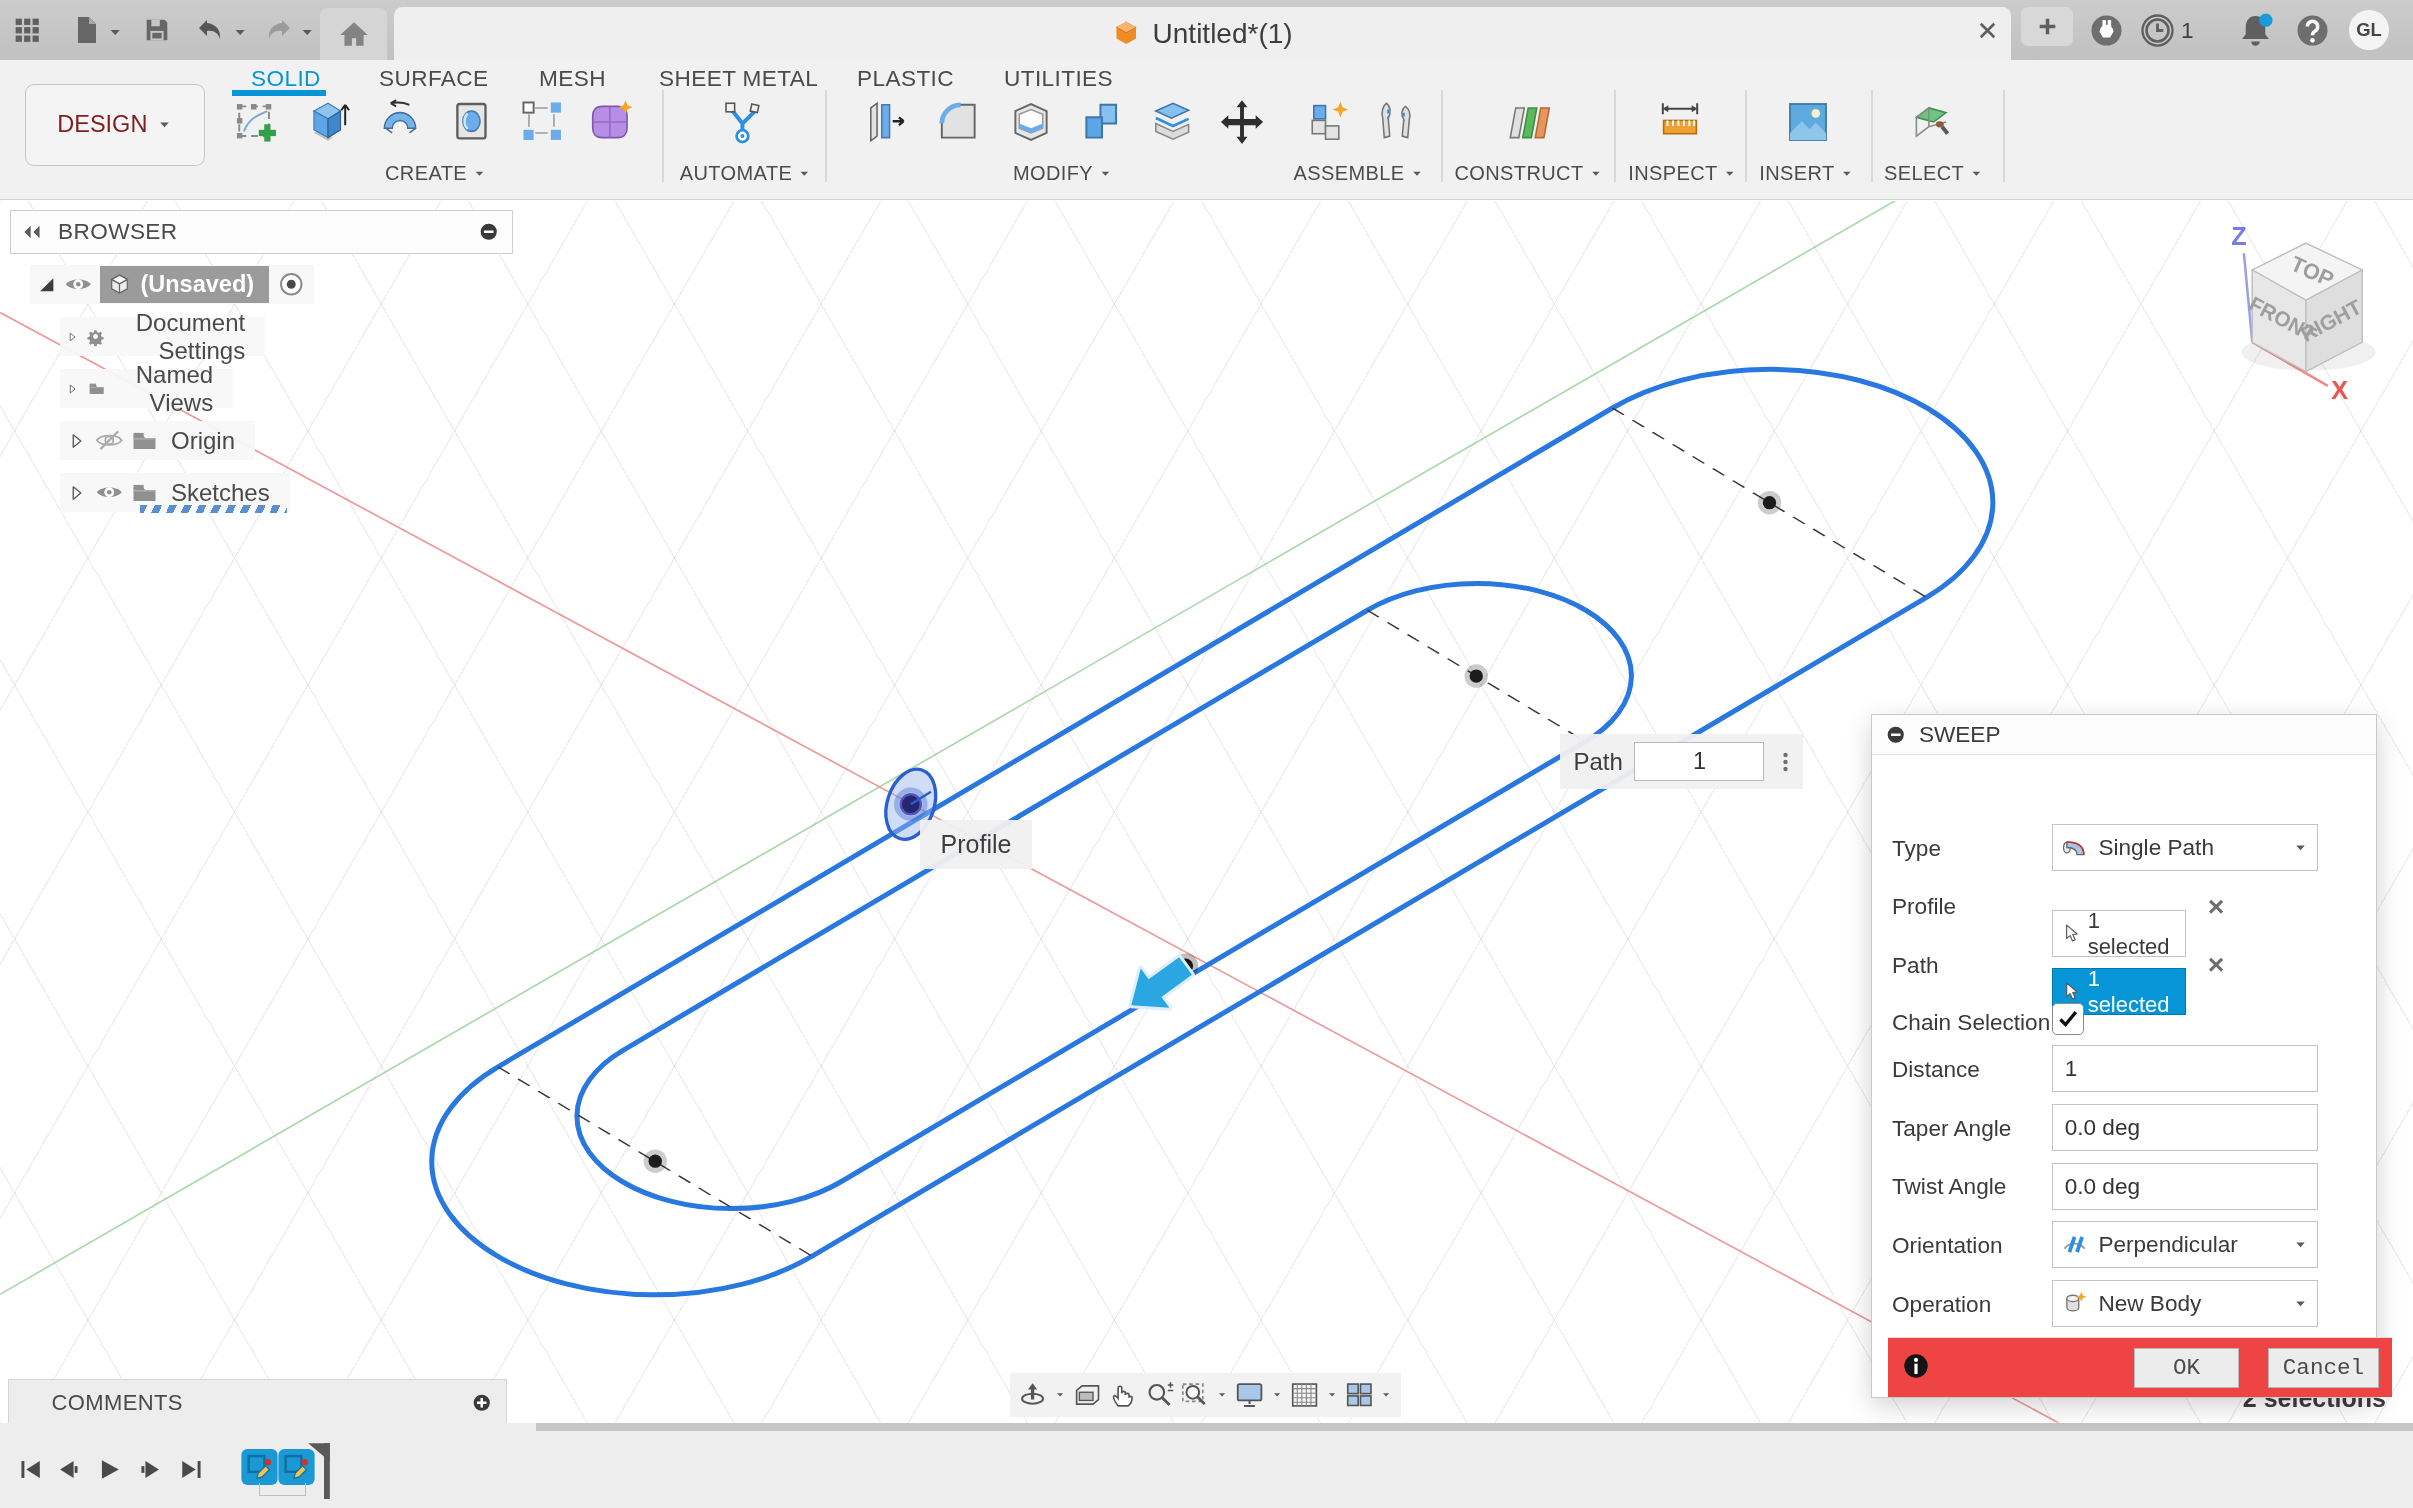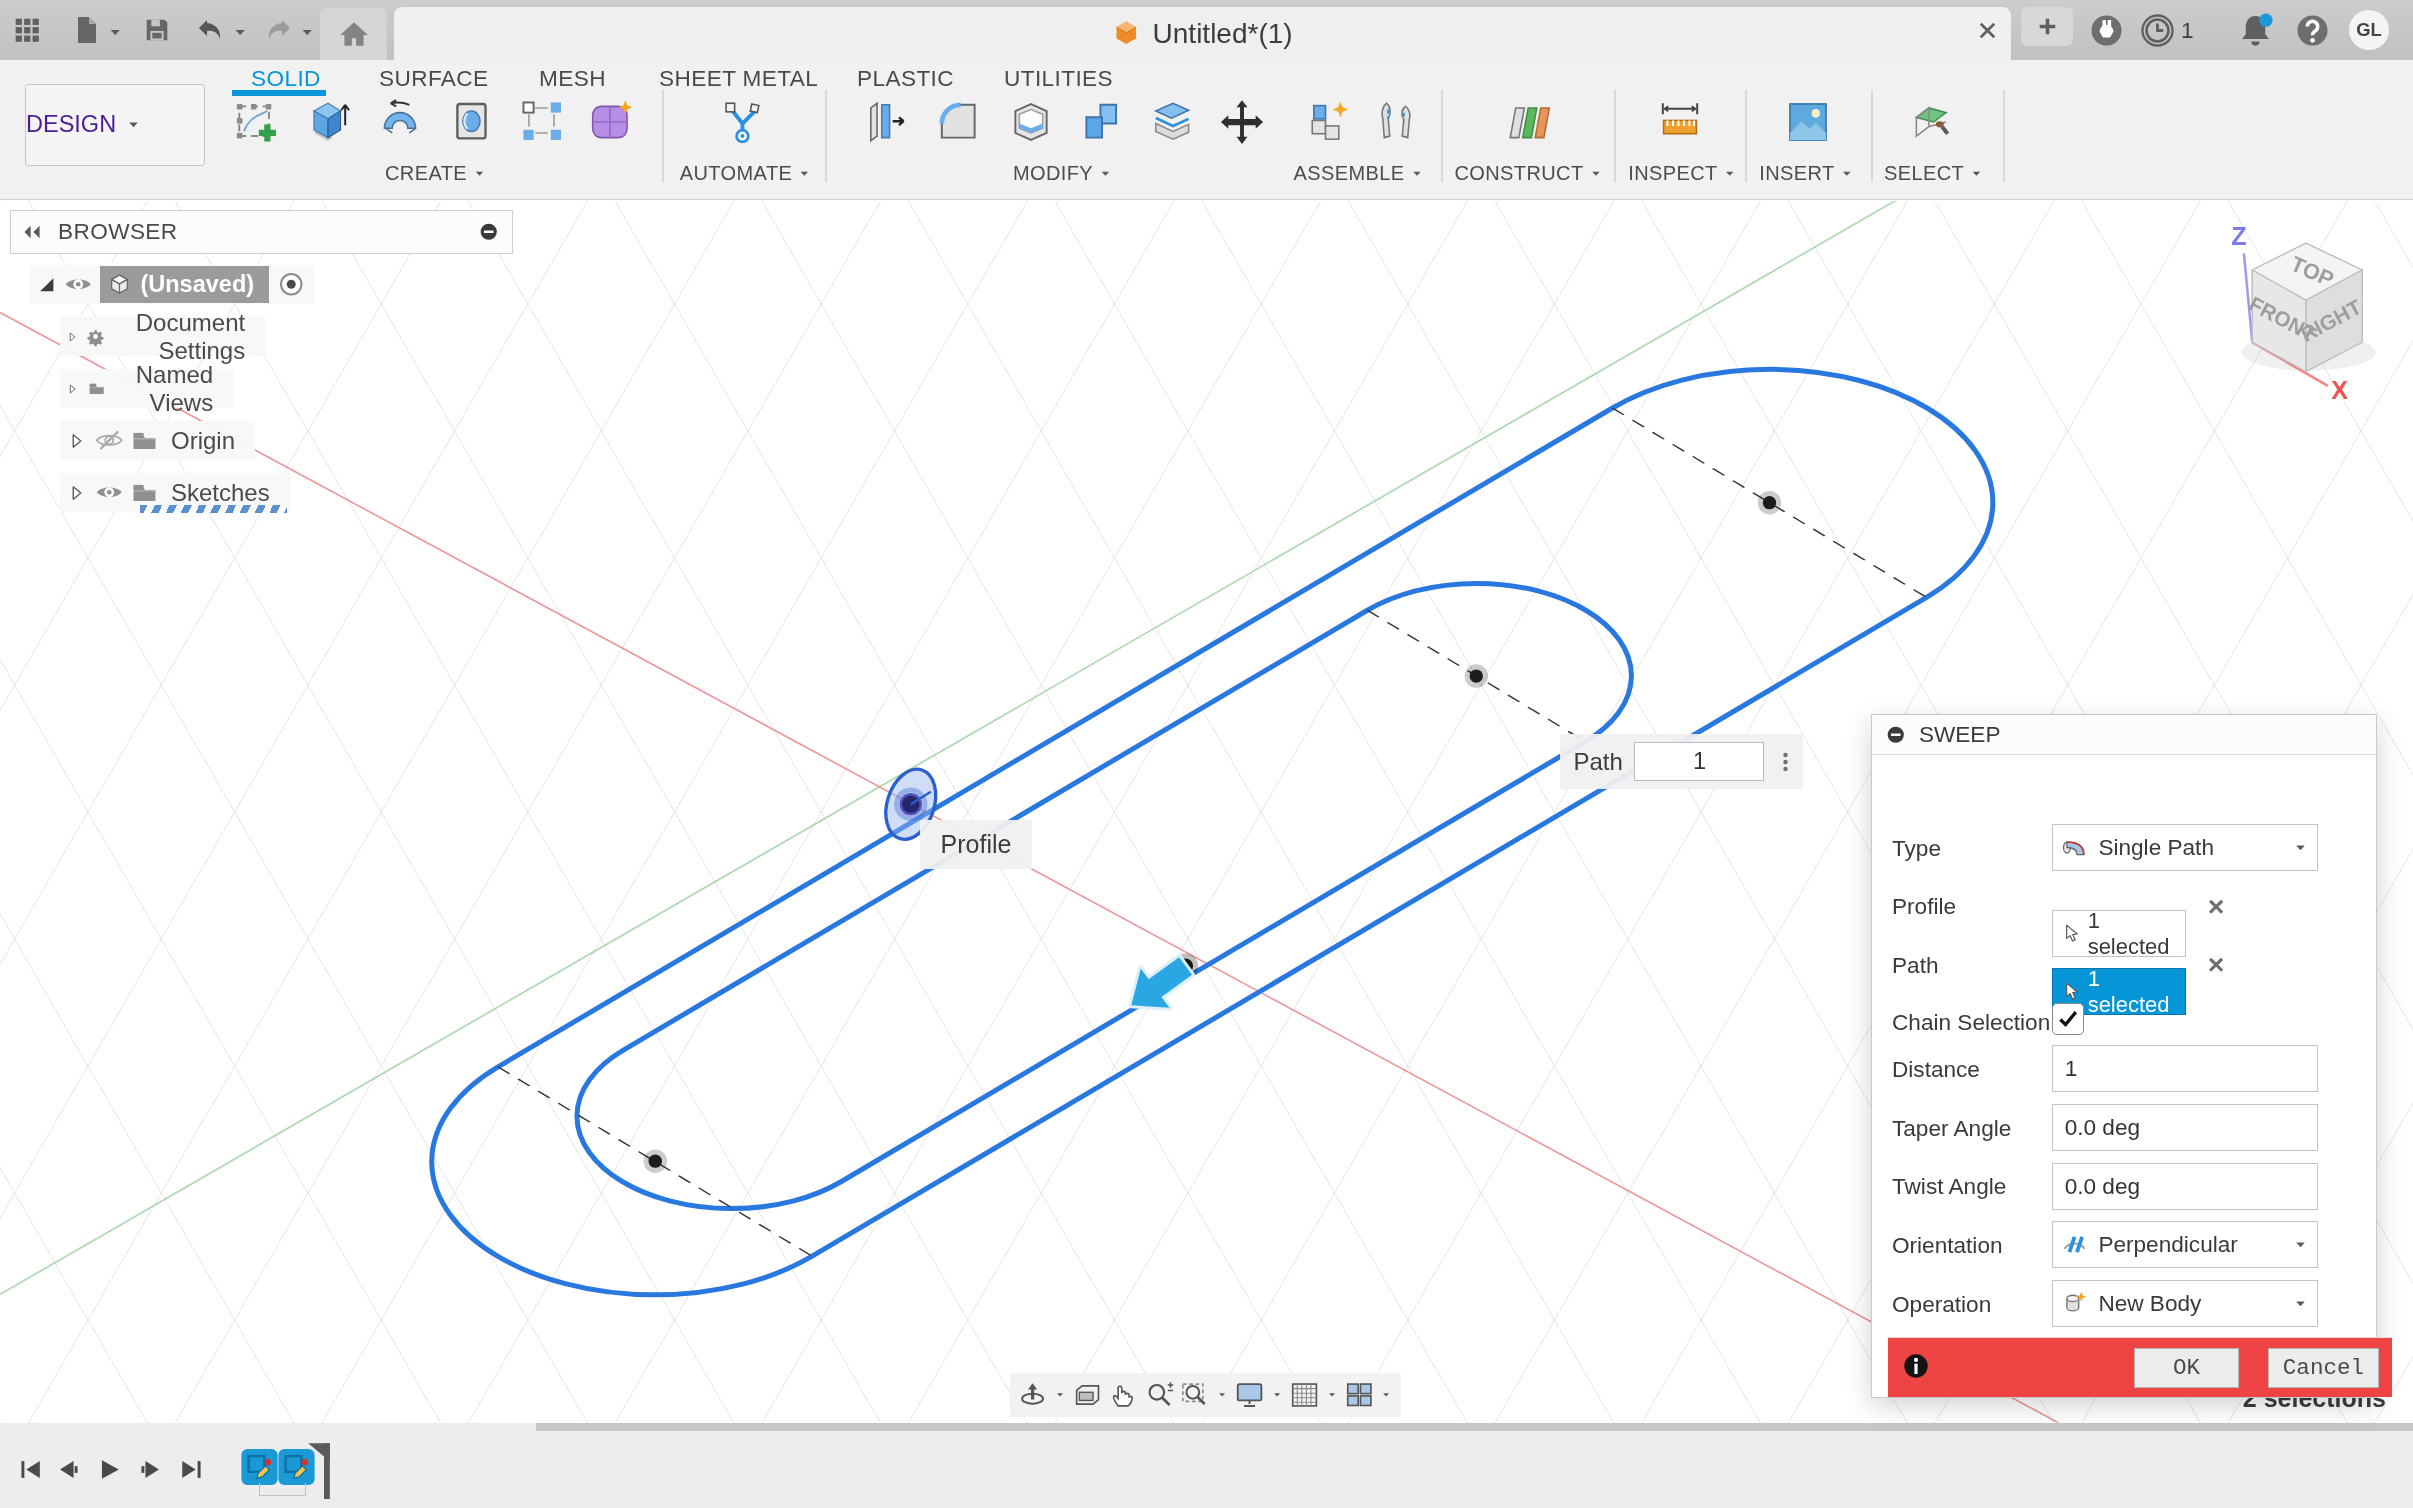--- a/index.html
+++ b/index.html
@@ -13,21 +13,21 @@
   .doc-title{font-size:28px;color:#3d3d3d;}
   .home-btn{position:absolute;left:320px;top:8.4px;width:67px;height:52px;background:#d5d5d5;border-radius:6.7px 6.7px 0 0;display:flex;align-items:center;justify-content:center;}
   .newtab-btn{position:absolute;left:2021px;top:6.7px;width:52px;height:39px;background:#d8d8d8;border-radius:6.7px;display:flex;align-items:center;justify-content:center;}
   .avatar{position:absolute;left:2349px;top:10px;width:40px;height:40px;border-radius:50%;background:#f4f4f4;color:#444;font-size:18.4px;display:flex;align-items:center;justify-content:center;font-weight:bold;}
   .clock-badge{position:absolute;left:2181px;top:18.4px;font-size:22.6px;color:#3f3f3f;}
   
   .ribbon{position:absolute;left:0;top:60px;width:2413px;height:139px;background:#f1f1f1;border-bottom:1.7px solid #d2d2d2;z-index:40;}
   .rtab{position:absolute;top:1.7px;height:34px;font-size:22.6px;letter-spacing:0.4px;color:#4a4a4a;display:flex;align-items:center;}
   .rtab.active{color:#0696d7;}
   .tab-underline{position:absolute;left:232px;top:30px;width:94px;height:5.9px;background:#0696d7;}
-  .design-btn{position:absolute;left:25px;top:23.5px;width:178px;height:80px;border:1.7px solid #c6c6c6;border-radius:3px;display:flex;align-items:center;gap:8.4px;font-size:23.5px;color:#4c1d95;background:#f4f4f4;}
+  .design-btn{position:absolute;left:25px;top:23.5px;width:178px;height:80px;border:1.7px solid #c6c6c6;border-radius:9px;display:flex;align-items:center;justify-content:center;gap:8.4px;font-size:23.5px;color:#7f1d1d;background:#f4f4f4;}
   .grp-label{position:absolute;top:102px;font-size:20px;letter-spacing:0.4px;color:#4c4c4c;display:flex;align-items:center;gap:5px;transform:translateX(-50%);}
   .grp-sep{position:absolute;top:30px;width:1.7px;height:92px;background:#d8d8d8;}
   .ricon{position:absolute;top:37px;width:50px;height:50px;}
   
   .canvas{position:absolute;left:0;top:201px;width:2413px;height:1222px;background-color:#fff;
     background-image:
       repeating-linear-gradient(120deg, rgba(120,120,120,.13) 0 1.3px, transparent 1.3px 127px),
       repeating-linear-gradient(60deg, rgba(120,120,120,.13) 0 1.3px, transparent 1.3px 127px);
     z-index:0;}
   .scene{position:absolute;left:0;top:0;z-index:2;pointer-events:none;}
@@ -839,20 +839,26 @@
         </svg>
     <div class="btn" style="left:246px;width:105px">
           <span>OK</span>
         </div>
     <div class="btn" style="left:380px;width:111px">
           <span>Cancel</span>
         </div>
   </div>
 </div>
 
+<div class="comments">
+  <span class="t">COMMENTS</span>
+  <svg class="ic" style="margin-right:13.4px" width="23.5" height="23.5" viewBox="0 0 28 28">
+        <use href="#s-plus-c"></use>
+      </svg>
+</div>
 
 <div class="navbar">
   <svg class="ic" width="32" height="32" viewBox="0 0 34.6406 38">
         <use href="#n-orbit"></use>
       </svg>
   <svg class="ic" width="13.4" height="13.4" viewBox="0 0 14.5781 16">
         <use href="#s-caret-d"></use>
       </svg>
   <svg class="ic" width="32" height="32" viewBox="0 0 34.6406 38">
         <use href="#n-lookat"></use>

